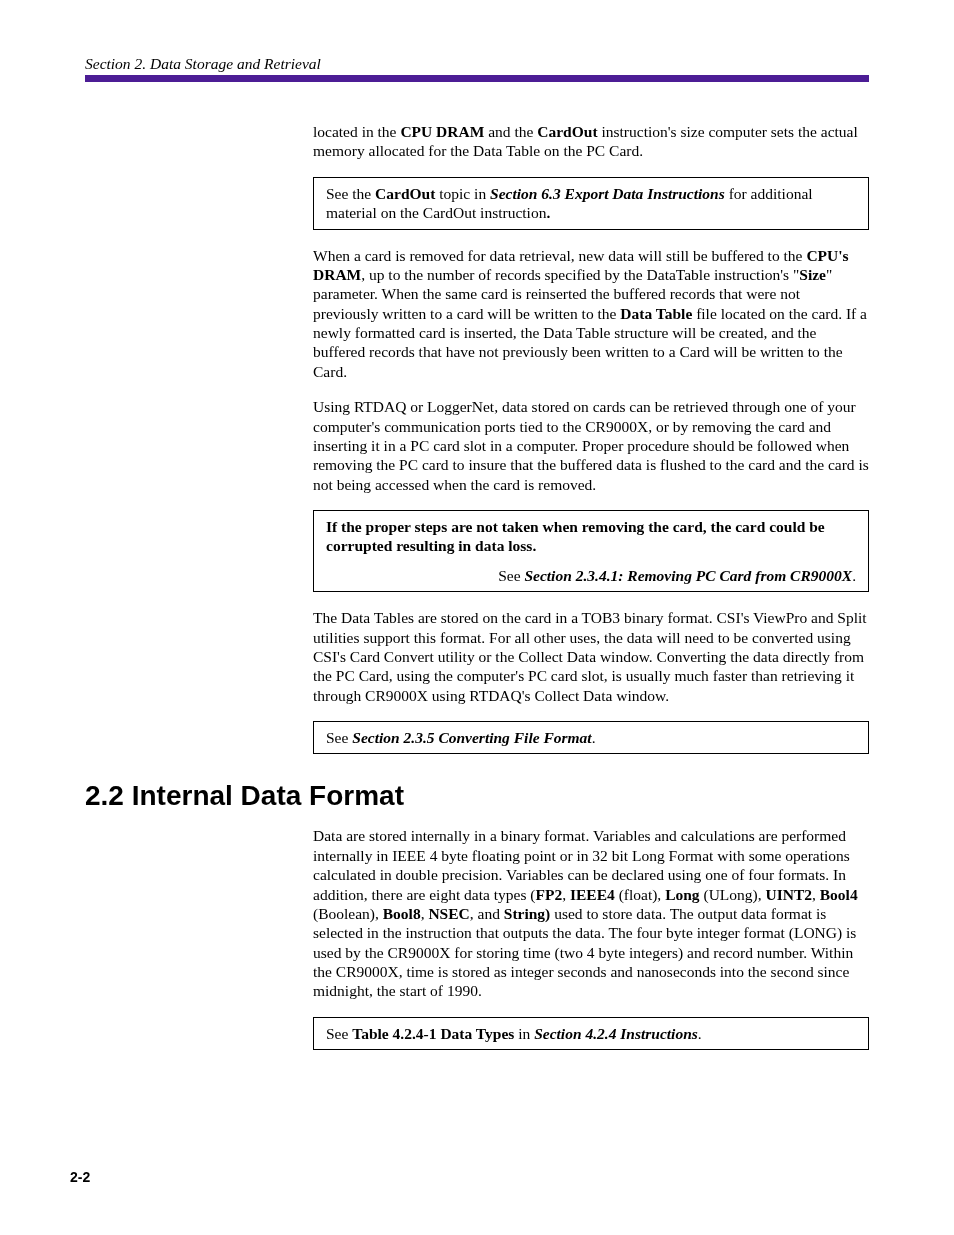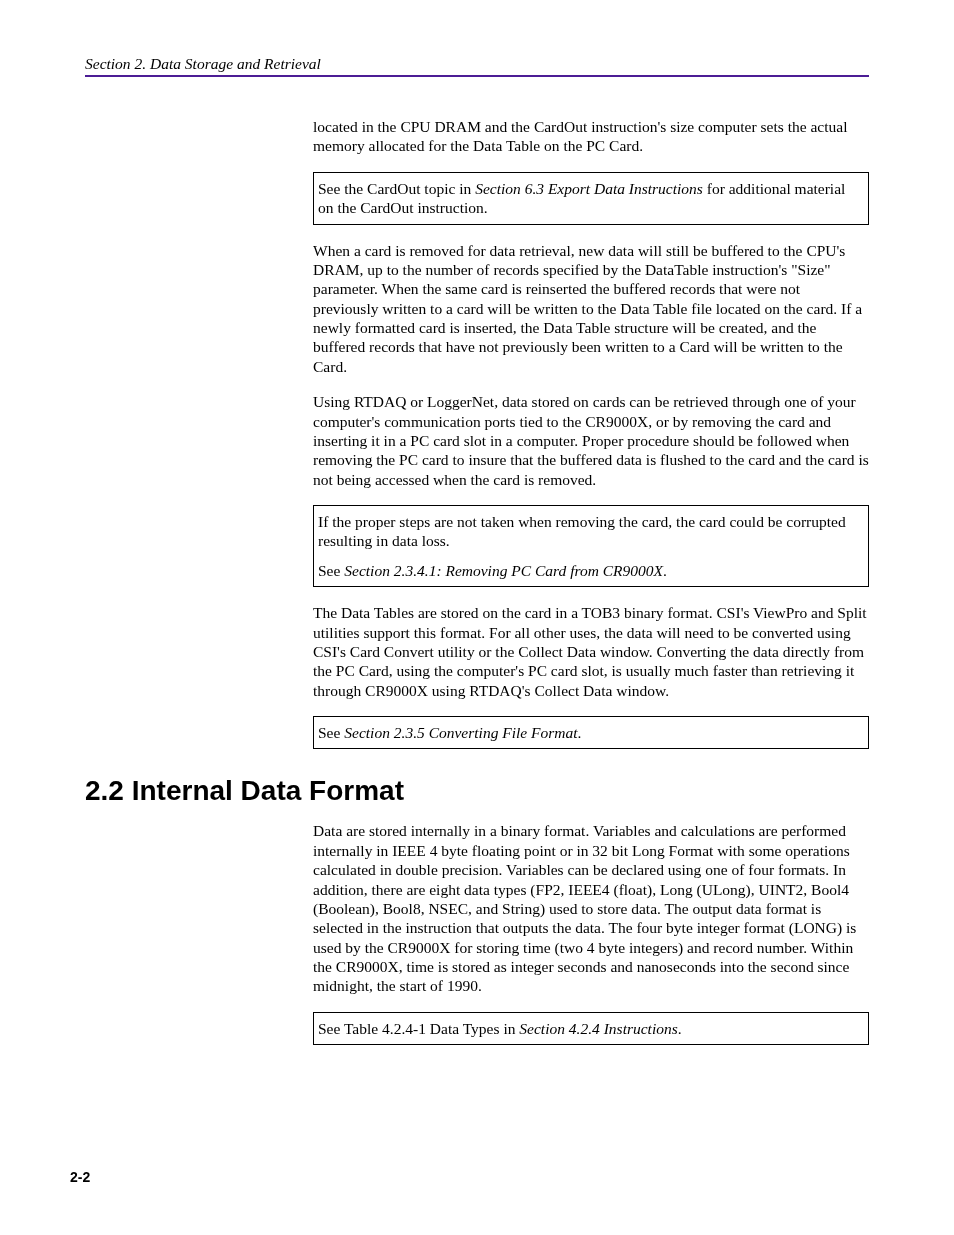--- a/index.html
+++ b/index.html
@@ -13,61 +13,62 @@
   .page {
     width: 954px;
     min-height: 1235px;
     padding: 55px 85px 50px 85px;
     box-sizing: border-box;
     position: relative;
   }
   .running-head {
     font-style: italic;
     font-size: 15.5px;
-    border-bottom: 2px solid #4c1d95;
+    border-bottom: 7px solid #4c1d95;
     padding-bottom: 2px;
     margin-bottom: 40px;
   }
   .content {
     margin-left: 228px;
   }
   .para {
     font-size: 15.5px;
     line-height: 1.25;
     margin: 0 0 16px 0;
     text-align: left;
   }
   .boxed {
     border: 1.5px solid #000;
-    padding: 6px 4px;
+    padding: 6px 12px;
     font-size: 15.5px;
     line-height: 1.25;
     margin: 0 0 16px 0;
   }
   .boxed p {
     margin: 0;
   }
   .boxed p + p {
     margin-top: 10px;
+    text-align: right;
   }
   .h2 {
     font-family: Liberation Sans, sans-serif;
     font-weight: bold;
     font-size: 28px;
     margin: 26px 0 14px 0;
   }
   .pageno {
     position: absolute;
     left: 70px;
     bottom: 50px;
     font-family: Arial, Helvetica, sans-serif;
     font-weight: bold;
     font-size: 14px;
   }
-  b { font-weight: normal; }
+  b { font-weight: bold; }
   i { font-style: italic; }
 </style>
 </head>
 <body>
 
 <div class="page">
 
   <div class="running-head">Section 2.  Data Storage and Retrieval</div>
 
   <div class="content">

